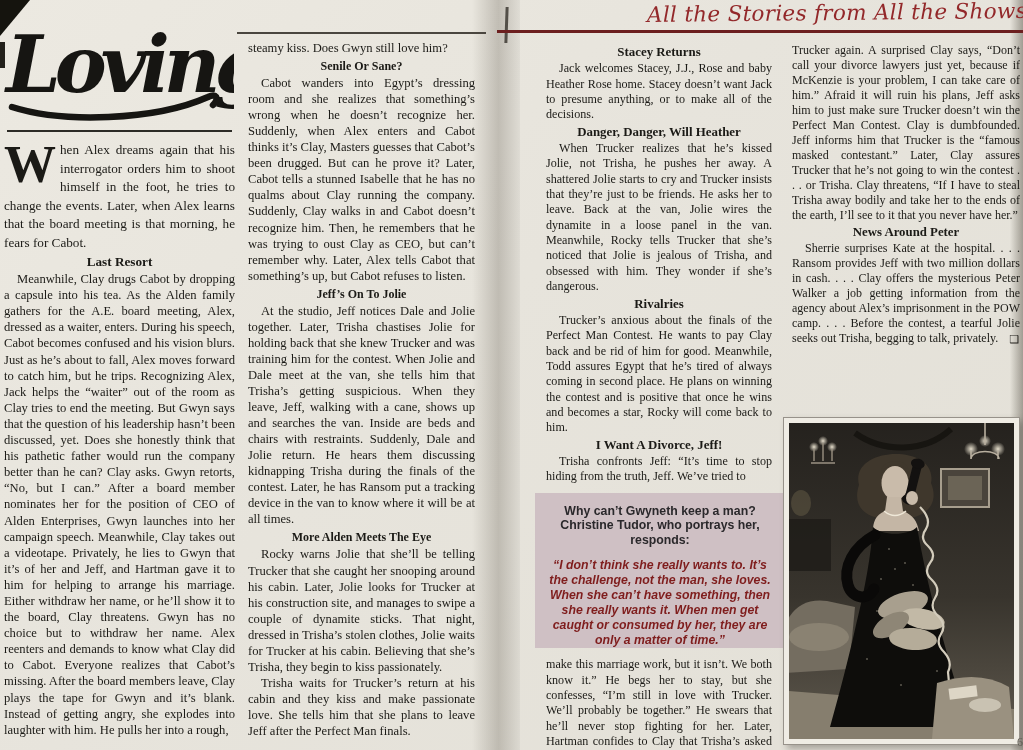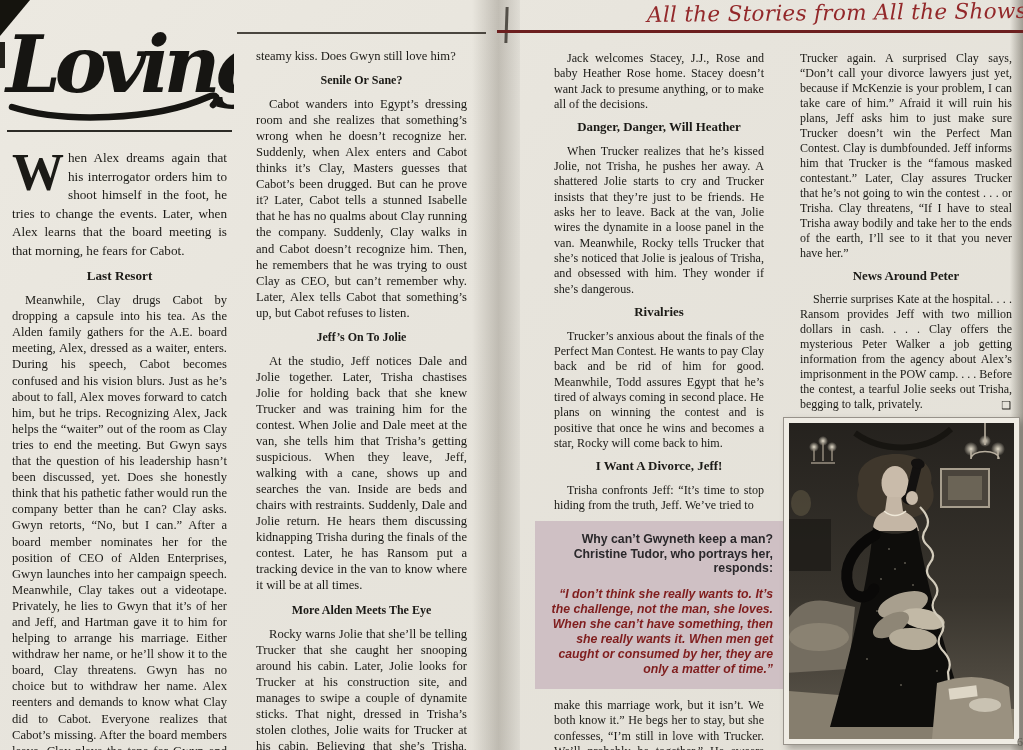--- a/index.html
+++ b/index.html
@@ -20,37 +20,37 @@
   .lp-top-rule{position:absolute;left:237px;top:32px;width:249px;height:1.5px;background:#4a463f;}
   .rp-underline{position:absolute;left:497px;top:30px;width:526px;height:2.5px;background:#6c1f1f;}
   
   .header-script{position:absolute;left:647px;top:0px;width:376px;
         font-family:"DejaVu Serif",serif;font-style:italic;font-size:21.5px;
         color:#93282a;letter-spacing:.3px;transform:rotate(-.6deg);white-space:nowrap;}
   
   .logo{position:absolute;left:4px;top:4px;width:230px;height:128px;}
   
   .col{position:absolute;text-align:justify;}
-  .col p{margin:8px;}
+  .col p{margin:0;}
   .col p.indent{text-indent:13px;}
   .col h4{margin:2px 0 1px;text-align:center;font-weight:bold;}
   #col-l1{left:4px;top:141px;width:231px;font-size:12.6px;line-height:16.1px;}
   #col-l1 h4{font-size:13.2px;}
   #col-l2{left:248px;top:40px;width:227px;font-size:12.6px;line-height:16.05px;}
   #col-l2 h4{font-size:12px;}
   #col-r1{left:546px;top:43px;width:226px;font-size:12.1px;line-height:15.35px;}
   #col-r1 h4{font-size:12.9px;}
   #col-r2{left:792px;top:43px;width:228px;font-size:12px;line-height:15px;}
   #col-r2 h4{font-size:12.8px;}
   
   .intro{font-size:13.2px;line-height:18.5px;}
   .dropcap{float:left;font-size:52px;line-height:42px;font-weight:bold;padding:3px 4px 0 0;}
   
-  .quote-box{box-sizing:border-box;width:250px;margin:0 0 9px -11px;padding:11px 12px 12px;
-        background:#cfc0c4;text-align:right;font-family:"Liberation Sans",sans-serif;}
+  .quote-box{box-sizing:border-box;width:250px;margin:8px 0 9px -11px;padding:11px 12px 0;
+        background:#cfc0c4;text-align:center;font-family:"Liberation Sans",sans-serif;}
   .quote-box .box-intro{font-weight:bold;font-size:12.3px;line-height:14.6px;color:#2a282b;margin:0 0 11px;}
   .quote-box .box-quote{font-weight:bold;font-style:italic;font-size:12.3px;line-height:15px;color:#7f1d1d;margin:0;}
   
   .photo-frame{position:absolute;left:783px;top:417px;width:237px;height:328px;box-sizing:border-box;
         background:#efece4;border:1px solid #97928a;padding:5px;
         box-shadow:4px 4px 7px rgba(55,50,42,.35);}
   .photo-frame svg{display:block;}
   .page-number{position:absolute;left:1017px;top:735px;font-size:12px;color:#5e5a52;
         font-family:"Liberation Serif",serif;}
   
@@ -89,20 +89,21 @@
     <h4>Senile Or Sane?</h4>
     <p class="indent">Cabot wanders into Egypt’s dressing room and she realizes that something’s wrong when he doesn’t recognize her. Suddenly, when Alex enters and Cabot thinks it’s Clay, Masters guesses that Cabot’s been drugged. But can he prove it? Later, Cabot tells a stunned Isabelle that he has no qualms about Clay running the company. Suddenly, Clay walks in and Cabot doesn’t recognize him. Then, he remembers that he was trying to oust Clay as CEO, but can’t remember why. Later, Alex tells Cabot that something’s up, but Cabot refuses to listen.</p>
     <h4>Jeff’s On To Jolie</h4>
     <p class="indent">At the studio, Jeff notices Dale and Jolie together. Later, Trisha chastises Jolie for holding back that she knew Trucker and was training him for the contest. When Jolie and Dale meet at the van, she tells him that Trisha’s getting suspicious. When they leave, Jeff, walking with a cane, shows up and searches the van. Inside are beds and chairs with restraints. Suddenly, Dale and Jolie return. He hears them discussing kidnapping Trisha during the finals of the contest. Later, he has Ransom put a tracking device in the van to know where it will be at all times.</p>
     <h4>More Alden Meets The Eye</h4>
     <p class="indent">Rocky warns Jolie that she’ll be telling Trucker that she caught her snooping around his cabin. Later, Jolie looks for Trucker at his construction site, and manages to swipe a couple of dynamite sticks. That night, dressed in Trisha’s stolen clothes, Jolie waits for Trucker at his cabin. Believing that she’s Trisha, they begin to kiss passionately.</p>
     <p class="indent">Trisha waits for Trucker’s return at his cabin and they kiss and make passionate love. She tells him that she plans to leave Jeff after the Perfect Man finals.</p>
   </div>
 
   <div class="col" id="col-r1">
+    <h4>Stacey Returns</h4>
     <p class="indent">Jack welcomes Stacey, J.J., Rose and baby Heather Rose home. Stacey doesn’t want Jack to presume anything, or to make all of the decisions.</p>
     <h4>Danger, Danger, Will Heather</h4>
     <p class="indent">When Trucker realizes that he’s kissed Jolie, not Trisha, he pushes her away. A shattered Jolie starts to cry and Trucker insists that they’re just to be friends. He asks her to leave. Back at the van, Jolie wires the dynamite in a loose panel in the van. Meanwhile, Rocky tells Trucker that she’s noticed that Jolie is jealous of Trisha, and obsessed with him. They wonder if she’s dangerous.</p>
     <h4>Rivalries</h4>
     <p class="indent">Trucker’s anxious about the finals of the Perfect Man Contest. He wants to pay Clay back and be rid of him for good. Meanwhile, Todd assures Egypt that he’s tired of always coming in second place. He plans on winning the contest and is positive that once he wins and becomes a star, Rocky will come back to him.</p>
     <h4>I Want A Divorce, Jeff!</h4>
     <p class="indent">Trisha confronts Jeff: “It’s time to stop hiding from the truth, Jeff. We’ve tried to</p>
     <div class="quote-box">
       <p class="box-intro">Why can’t Gwyneth keep a man? Christine Tudor, who portrays her, responds:</p>
       <p class="box-quote">“I don’t think she really wants to. It’s the challenge, not the man, she loves. When she can’t have something, then she really wants it. When men get caught or consumed by her, they are only a matter of time.”</p>

